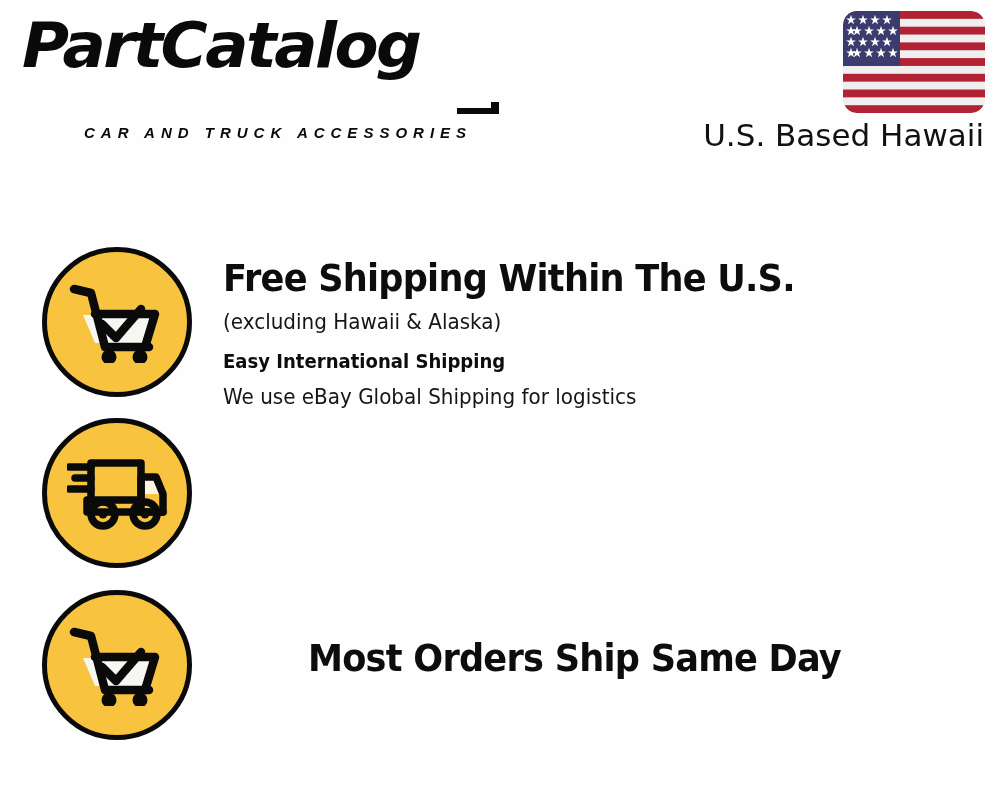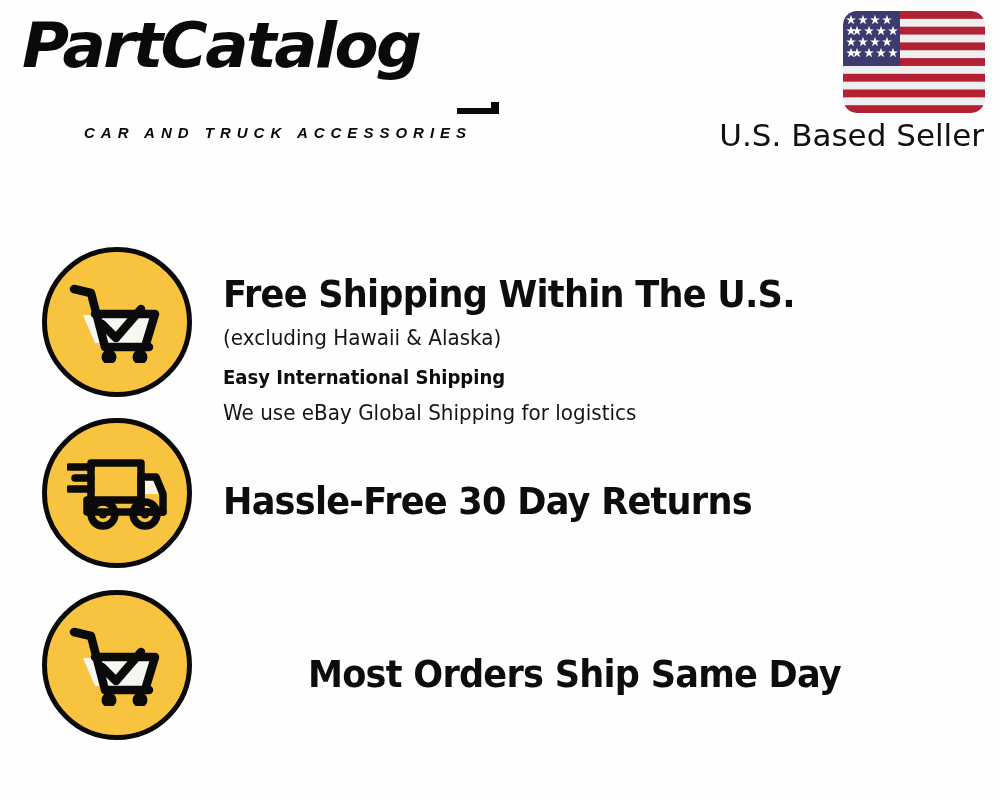--- a/index.html
+++ b/index.html
@@ -115,21 +115,21 @@
   .icon-circle svg {
     position: absolute;
     left: 50%;
     top: 50%;
     transform: translate(-50%, -50%);
   }
 
   .text-col {
     position: absolute;
     left: 223px;
-    top: 16px;
+    top: 0;
     width: 740px;
   }
 
   .headline {
     font-family: "DejaVu Sans", sans-serif;
     font-size: 37px;
     font-weight: 700;
     color: #0d0d0d;
     letter-spacing: -0.8px;
     line-height: 46px;
@@ -212,21 +212,21 @@
           <use href="#star5" x="26" y="42"></use>
         <use href="#star5" x="38" y="42"></use>
           <use href="#star5" x="50" y="42"></use>
         <use href="#star5" x="8" y="20"></use>
           <use href="#star5" x="8" y="42"></use>
       </g>
     </g>
   </svg>
 </div>
 
-<div id="seller-label">U.S. Based Seller</div>
+<div id="seller-label">U.S. Based Hawaii</div>
 
 <div class="feature-row" id="row-shipping">
   <div class="icon-circle">
     <svg width="96" height="82" viewBox="0 0 96 82">
       <path d="M14 34 L82 34 L74 62 L26 62 Z" fill="#f7f7f2"></path>
       <path d="M5 8 L22 12 L36 66 L80 66" fill="none" stroke="#0a0a0a" stroke-width="8.5" stroke-linecap="round" stroke-linejoin="round"></path>
       <path d="M26 33 L86 33 L76 66" fill="none" stroke="#0a0a0a" stroke-width="8.5" stroke-linecap="round" stroke-linejoin="round"></path>
       <path d="M33 43 L47 57 L72 28" fill="none" stroke="#0a0a0a" stroke-width="8.5" stroke-linecap="round" stroke-linejoin="round"></path>
       <circle cx="40" cy="76" r="7.5" fill="#0a0a0a"></circle>
       <circle cx="71" cy="76" r="7.5" fill="#0a0a0a"></circle>
@@ -251,23 +251,20 @@
       </g>
       <path d="M24 7 L74 7 L74 44 L24 44 Z" fill="none" stroke="#0a0a0a" stroke-width="7.5" stroke-linejoin="round"></path>
       <path d="M74 21 L89 21 L96 38 L96 56 L74 56 Z" fill="none" stroke="#0a0a0a" stroke-width="7.5" stroke-linejoin="round"></path>
       <path d="M20 44 L20 56 L96 56" fill="none" stroke="#0a0a0a" stroke-width="7.5" stroke-linecap="round" stroke-linejoin="round"></path>
       <circle cx="36" cy="58" r="12" fill="none" stroke="#0a0a0a" stroke-width="7.5"></circle>
       <circle cx="78" cy="58" r="12" fill="none" stroke="#0a0a0a" stroke-width="7.5"></circle>
       <circle cx="36" cy="58" r="4.5" fill="#0a0a0a"></circle>
       <circle cx="78" cy="58" r="4.5" fill="#0a0a0a"></circle>
     </svg>
   </div>
-  <div class="text-col">
-    <div class="headline">Hassle-Free 30 Day Returns</div>
-  </div>
 </div>
 
 <div class="feature-row" id="row-sameday">
   <div class="icon-circle">
     <svg width="96" height="82" viewBox="0 0 96 82">
       <path d="M14 34 L82 34 L74 62 L26 62 Z" fill="#f7f7f2"></path>
       <path d="M5 8 L22 12 L36 66 L80 66" fill="none" stroke="#0a0a0a" stroke-width="8.5" stroke-linecap="round" stroke-linejoin="round"></path>
       <path d="M26 33 L86 33 L76 66" fill="none" stroke="#0a0a0a" stroke-width="8.5" stroke-linecap="round" stroke-linejoin="round"></path>
       <path d="M33 43 L47 57 L72 28" fill="none" stroke="#0a0a0a" stroke-width="8.5" stroke-linecap="round" stroke-linejoin="round"></path>
       <circle cx="40" cy="76" r="7.5" fill="#0a0a0a"></circle>

